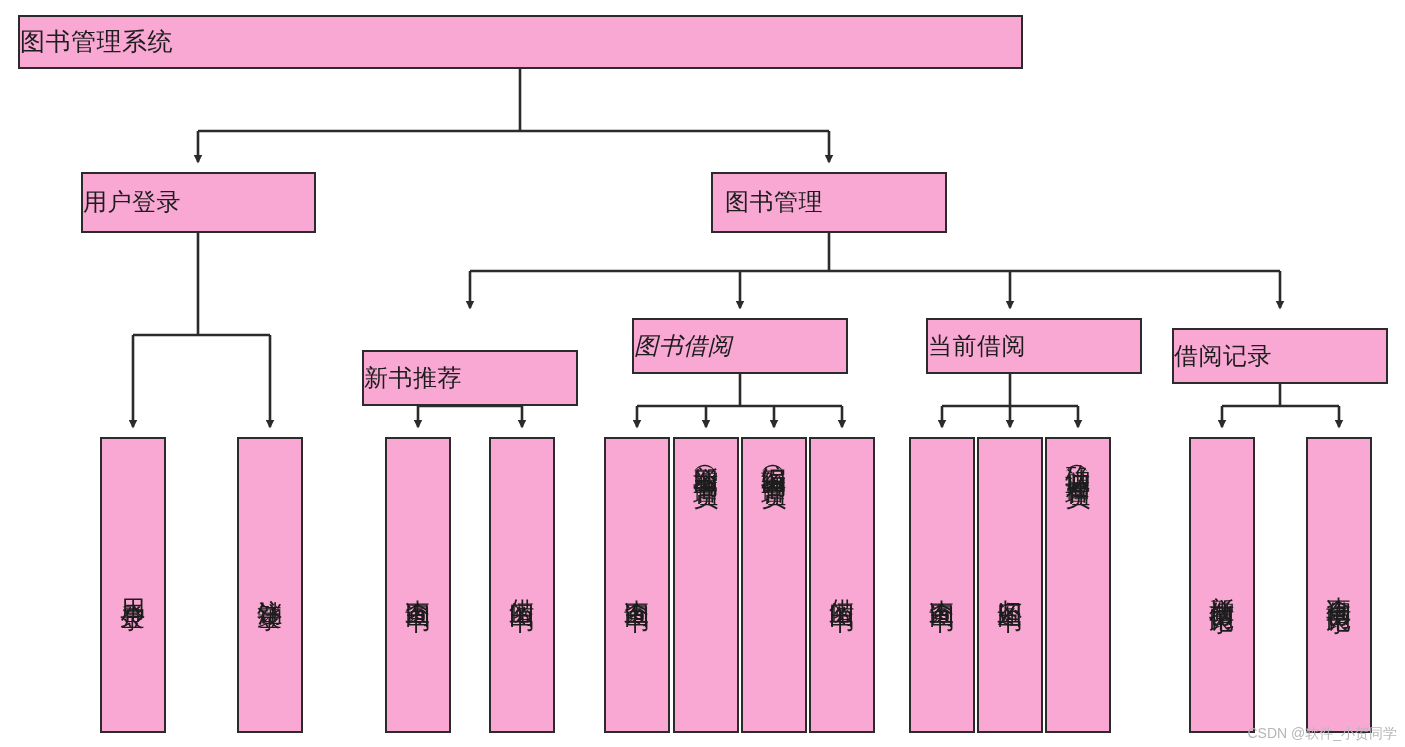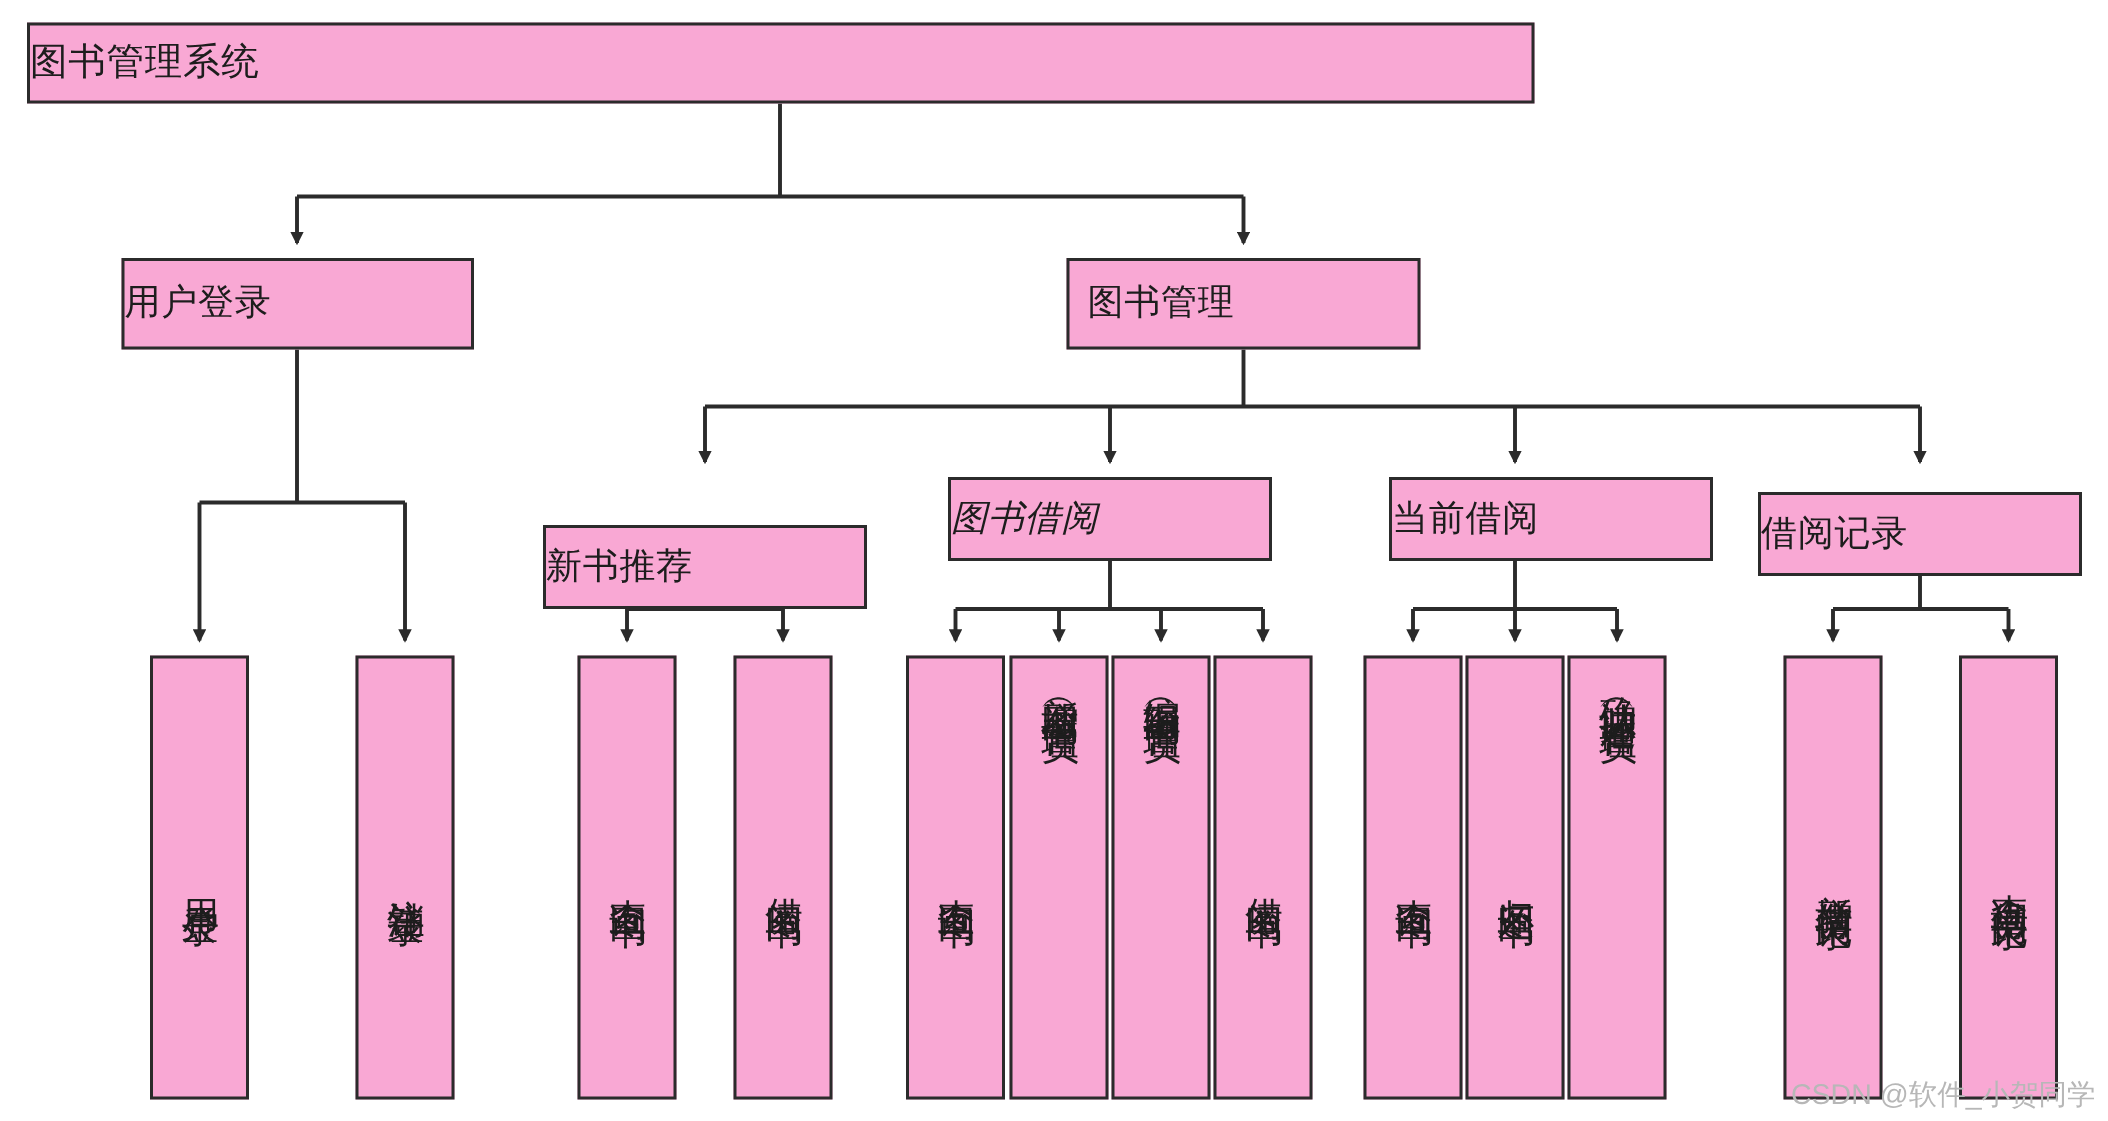--- a/index.html
+++ b/index.html
@@ -64,21 +64,21 @@
     margin: 0 auto;
   }
   .node.vert.center {
     align-items: center;
     padding-top: 0;
   }
   .watermark {
     position: absolute;
     right: 8px;
     bottom: 4px;
-    font-size: 19px;
+    font-size: 14px;
     color: #b7b7b7;
     white-space: nowrap;
     user-select: none;
   }
 </style>
 </head>
 <body>
 
 <div id="diagram-root">
 

